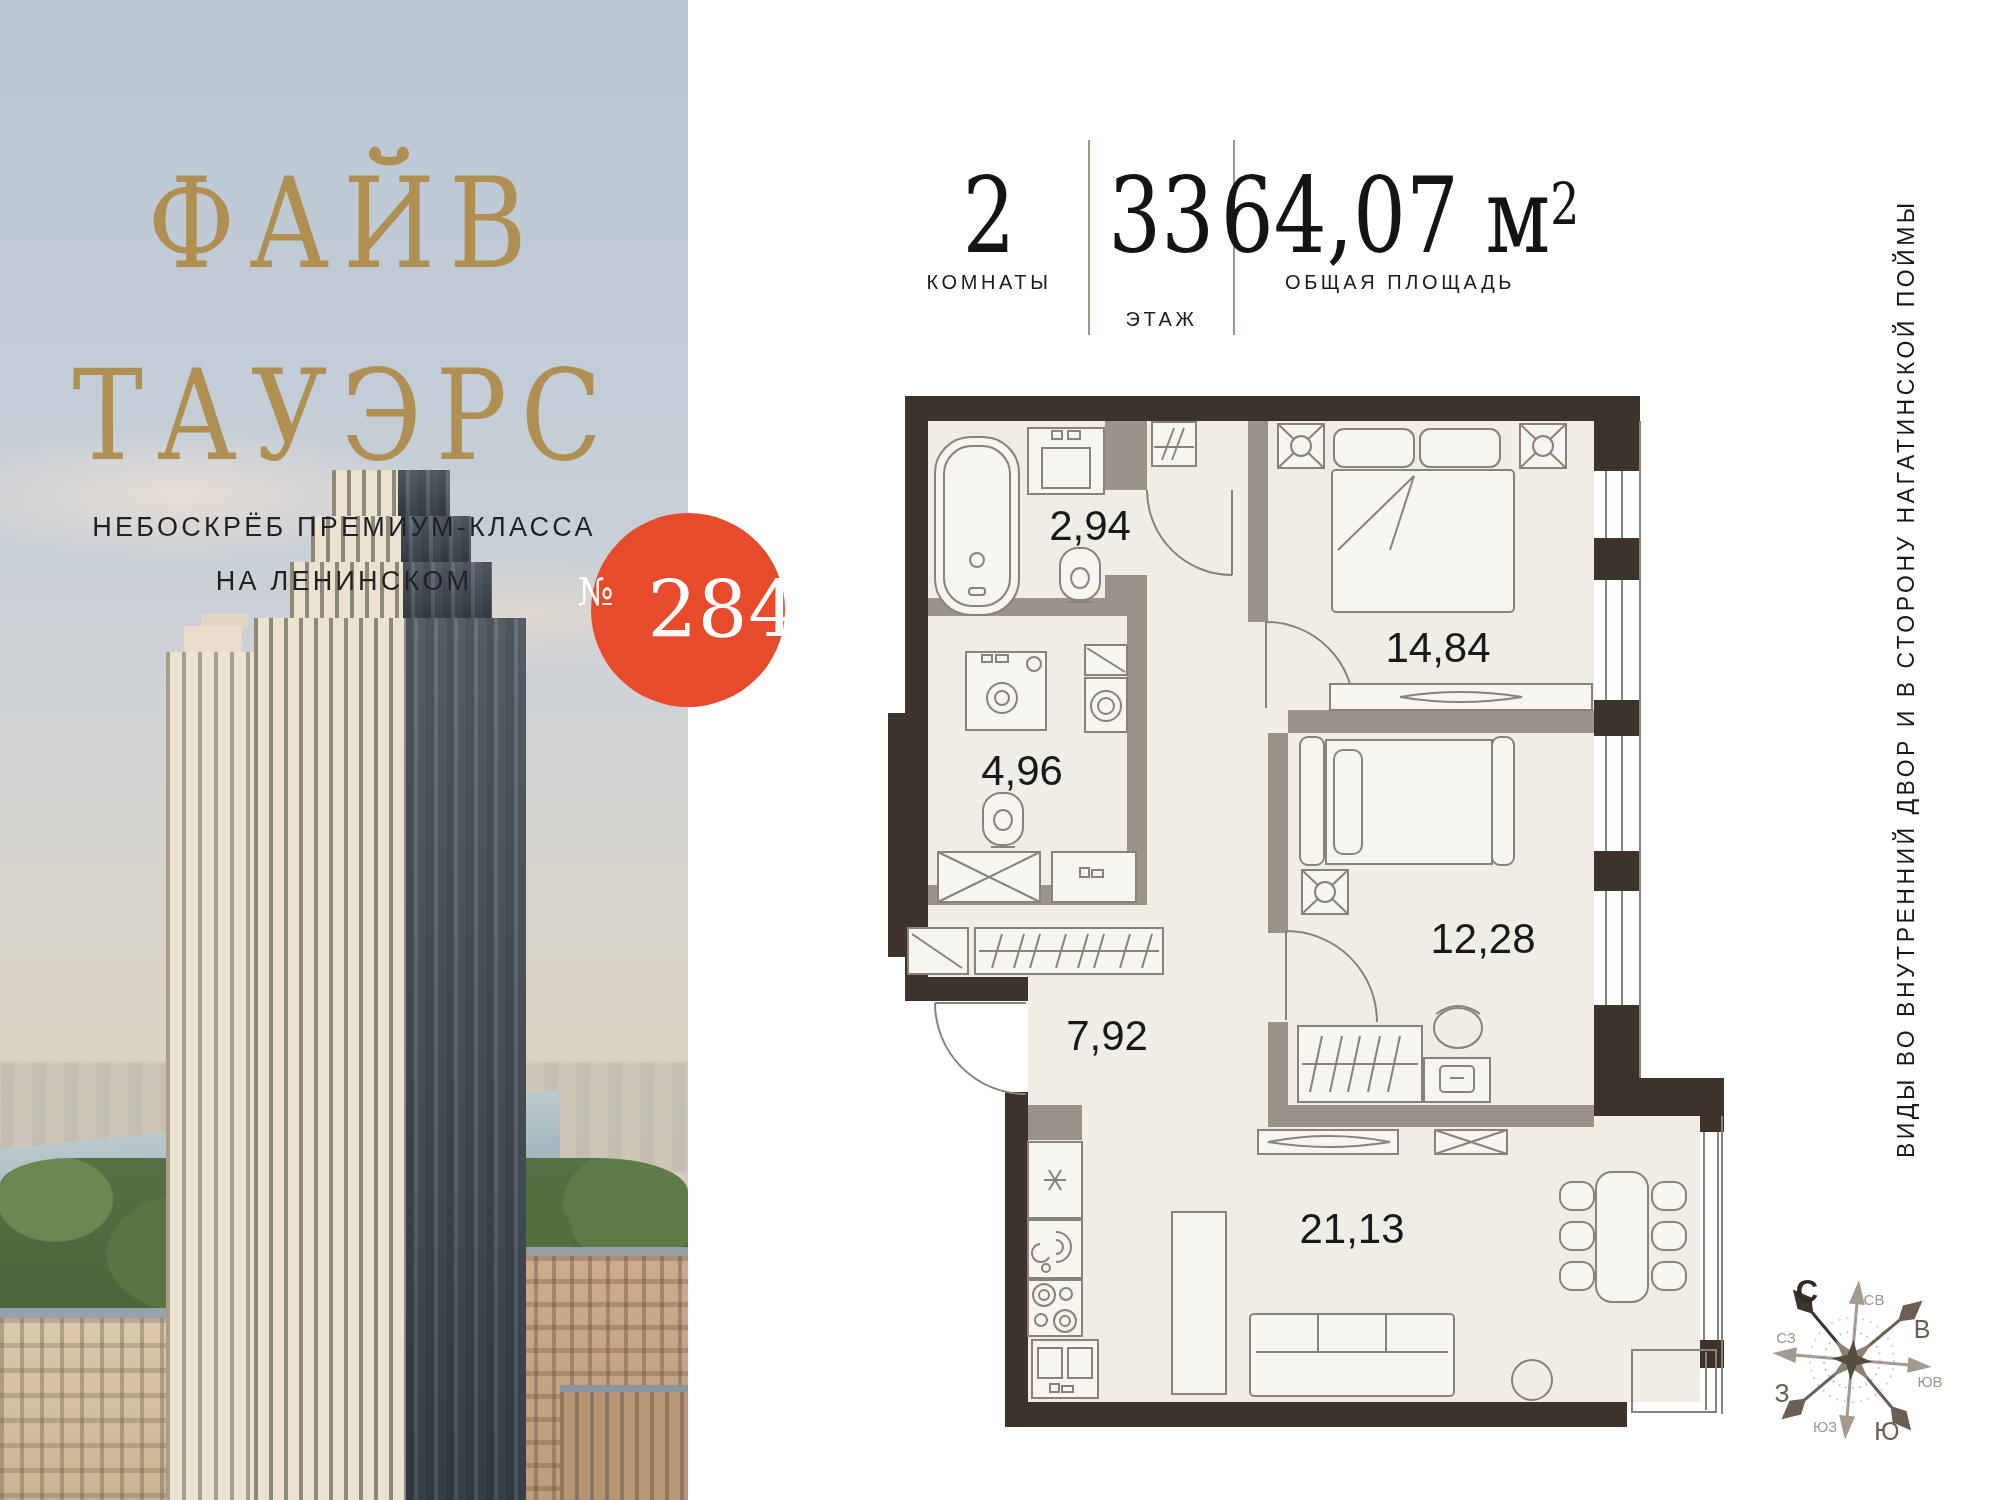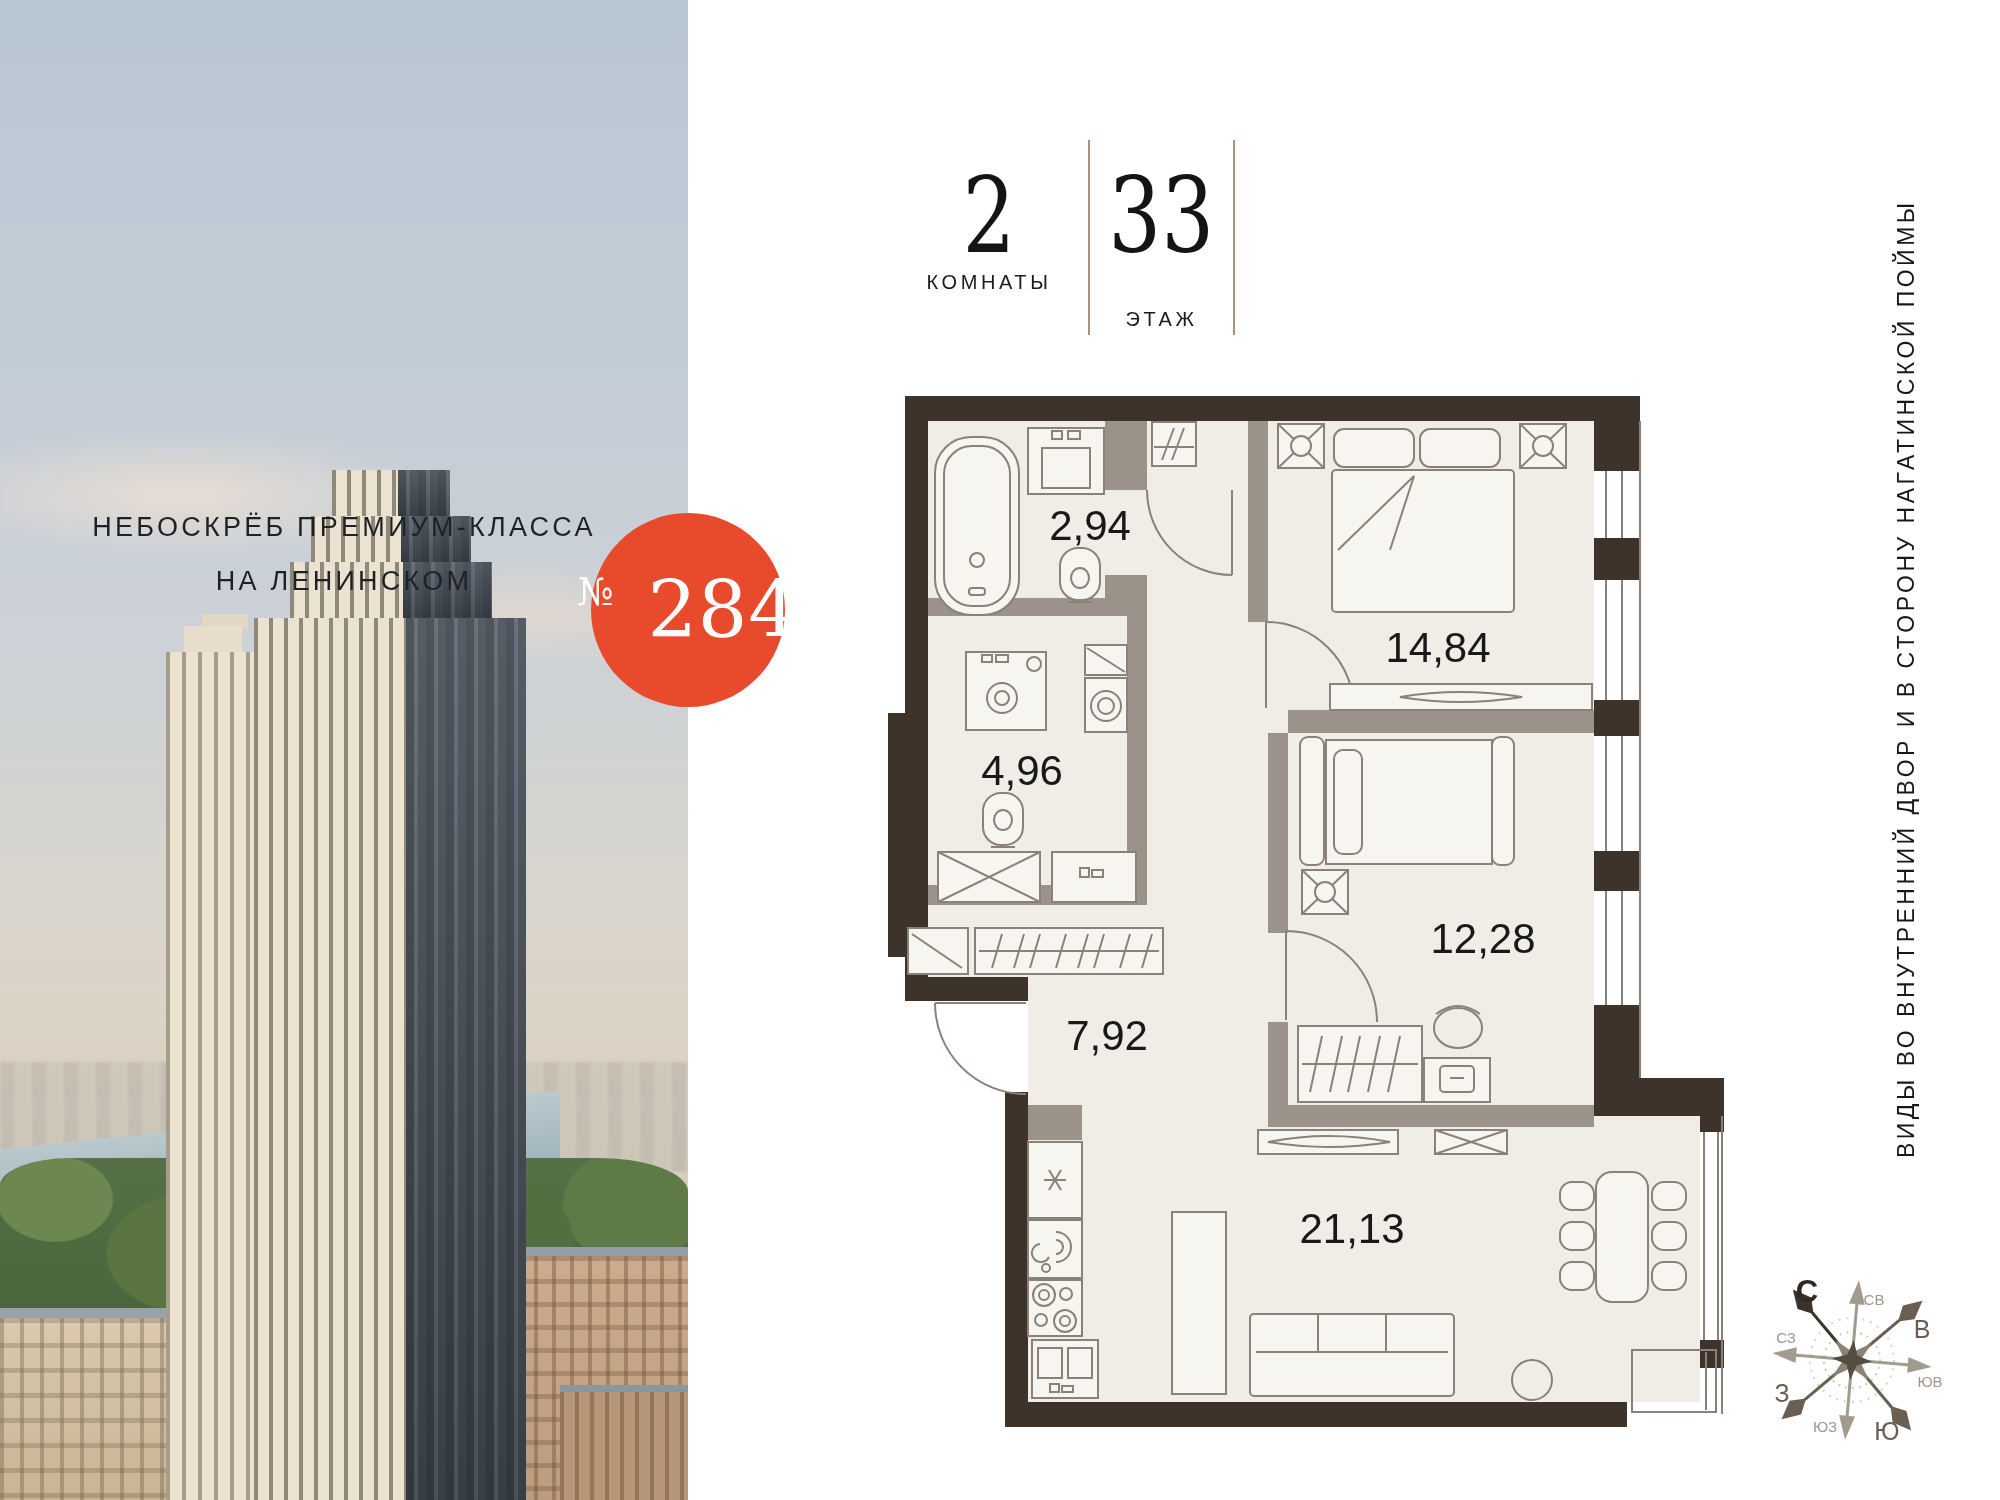--- a/index.html
+++ b/index.html
@@ -128,39 +128,47 @@
         </div>
       <div class="tier tier1">
           <div class="faceL"></div>
           <div class="faceR"></div>
         </div>
       <div class="tier shaft">
           <div class="faceL"></div>
           <div class="faceR"></div>
         </div>
     </div>
+    <div class="brand">
+      <div class="line">ФАЙВ</div>
+      <div class="line">ТАУЭРС</div>
+    </div>
     <div class="subtitle">
       <div>НЕБОСКРЁБ ПРЕМИУМ-КЛАССА</div>
       <div>НА ЛЕНИНСКОМ</div>
     </div>
   </div>
 
   <div class="badge">
     <span class="no">№</span>
     <span class="num">284</span>
   </div>
 
   <div class="stats">
     <div class="stat c1">
       <div class="val">2</div>
       <div class="lbl">КОМНАТЫ</div>
     </div>
     <div class="stat c2">
       <div class="val">33</div>
       <div class="lbl">ЭТАЖ</div>
+    </div>
+    <div class="stat c3">
+      <div class="val"><span>64,07 м</span><sup>2</sup></div>
+      <div class="lbl">ОБЩАЯ ПЛОЩАДЬ</div>
     </div>
   </div>
 
   <svg class="plan" viewBox="880 380 860 1070">
 
     <path class="floor" d="M928 421 L1594 421 L1594 1078 L1700 1078 L1700 1402 L1028 1402 L1028 1001 L928 1001 Z"></path>
 
     <g>
       <rect class="w" x="905" y="396" width="735" height="25"></rect>
       <rect class="w" x="905" y="396" width="23" height="605"></rect>

